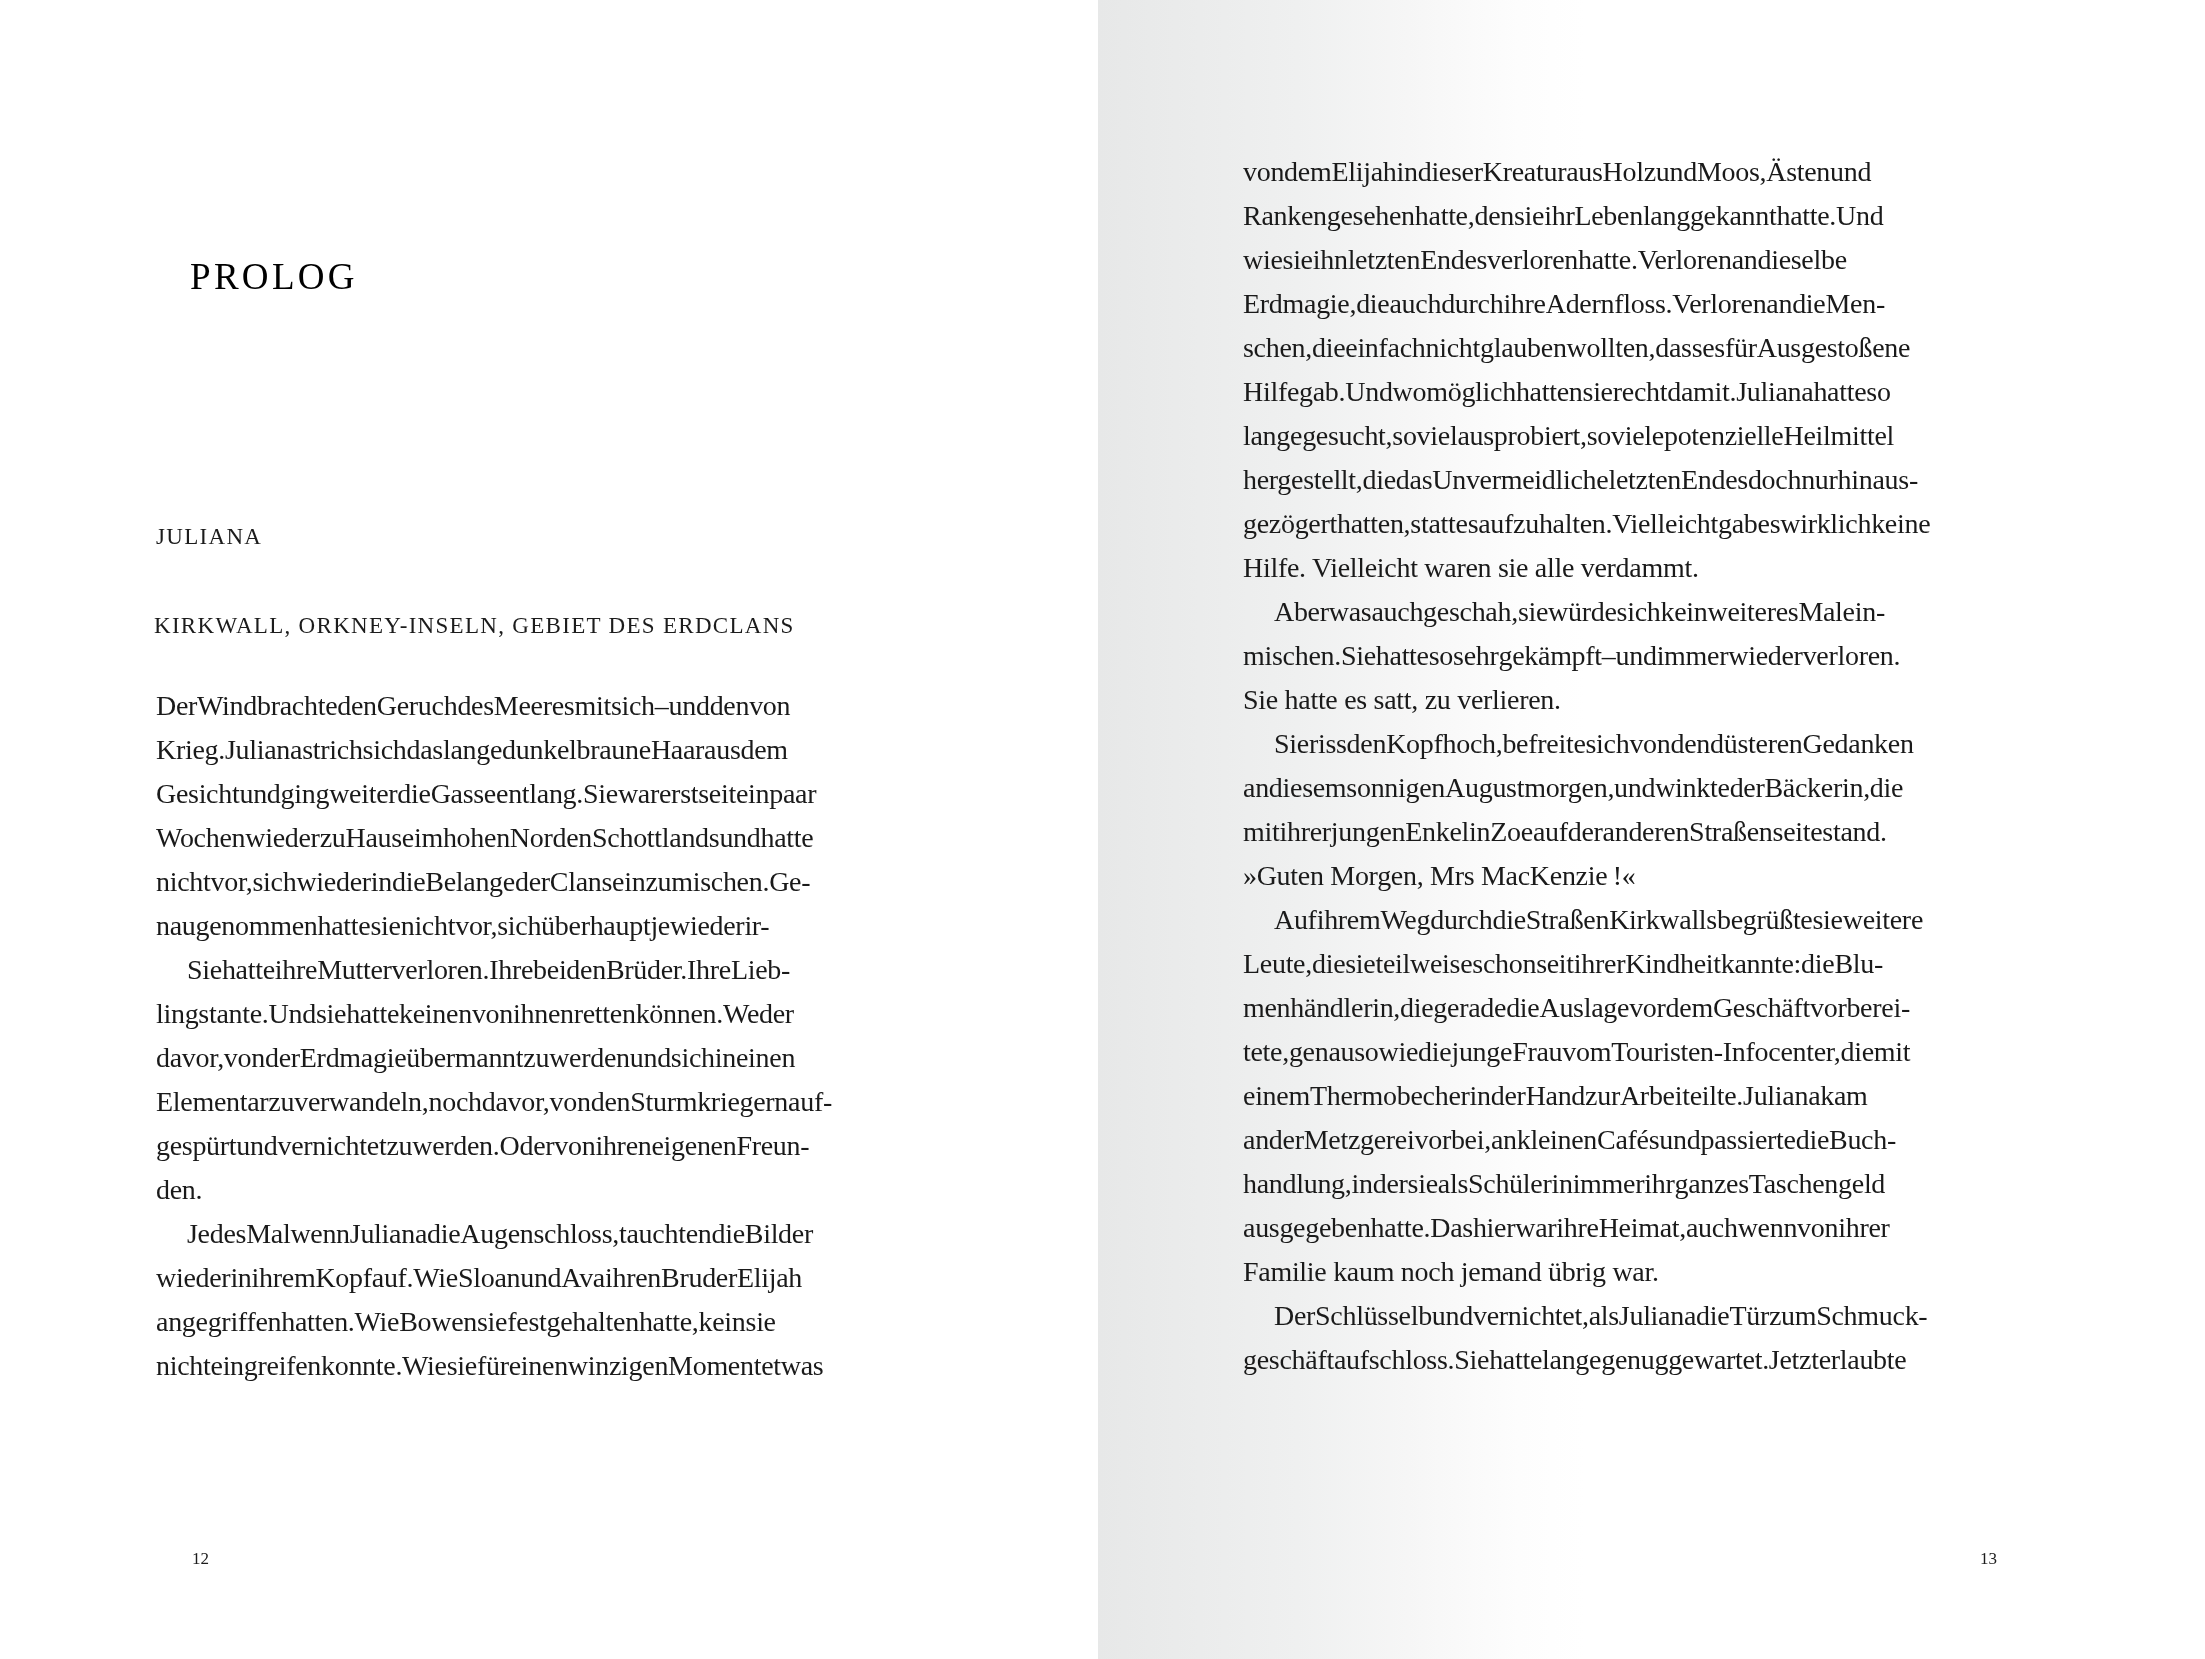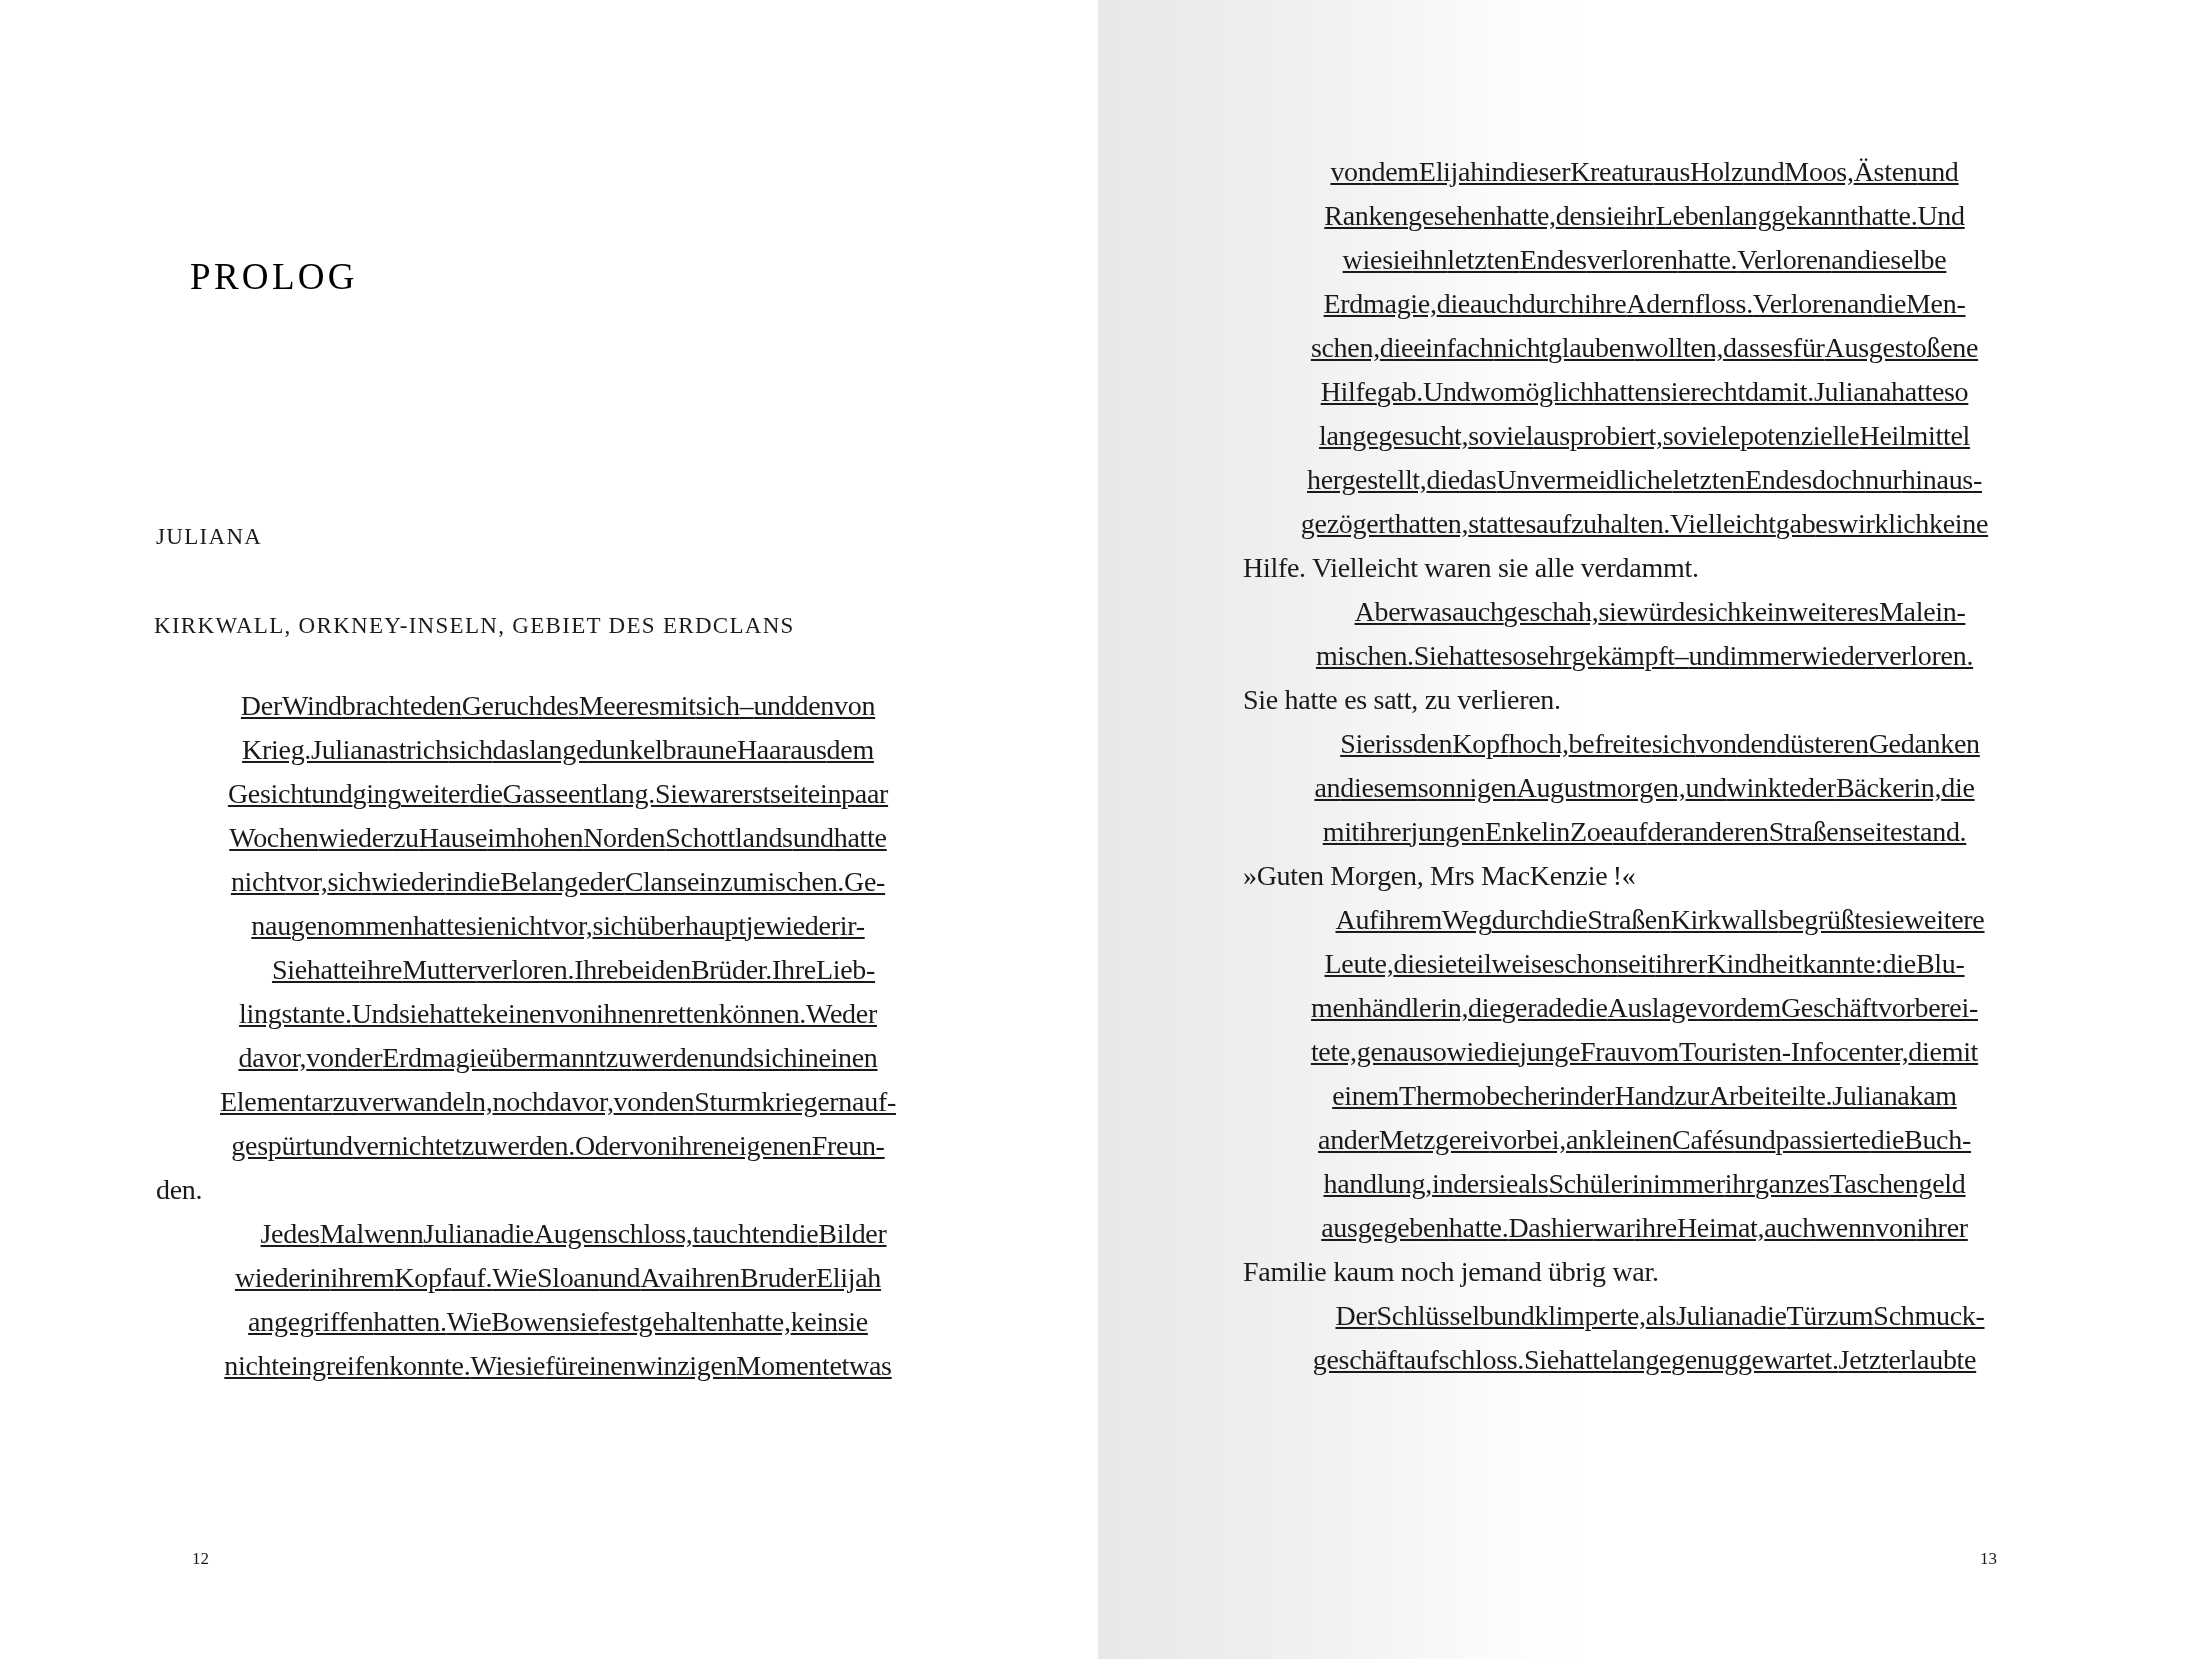--- a/index.html
+++ b/index.html
@@ -50,23 +50,22 @@
   .left-col  { left: 156px;  top: 684px; width: 804px; }
   .right-col { left: 1243px; top: 150px;  width: 803px; }
   .line {
     height: 44px;
     line-height: 44px;
     white-space: nowrap;
     text-align: left;
   }
   .line.just {
     display: flex;
-    justify-content: center;
+    justify-content: flex-start;
     white-space: normal;
-    text-decoration: underline;
   }
   .line.just span { white-space: nowrap; }
   .line.indent { padding-left: 31px; }
   .folio {
     position: absolute;
     font-size: 17px; line-height: 21.4px;
     color: #1c1c1c;
   }
   .folio-left  { left: 192px;  top: 1548px; }
   .folio-right { left: 1980px; top: 1548px; }
@@ -550,21 +549,21 @@
           <span>Heimat,</span>
           <span>auch</span>
           <span>wenn</span>
           <span>von</span>
           <span>ihrer</span>
         </div>
         <div class="line">Familie kaum noch jemand übrig war.</div>
         <div class="line just indent">
           <span>Der</span>
           <span>Schlüsselbund</span>
-          <span>klimperte,</span>
+          <span>vernichtet,</span>
           <span>als</span>
           <span>Juliana</span>
           <span>die</span>
           <span>Tür</span>
           <span>zum</span>
           <span>Schmuck-</span>
         </div>
         <div class="line just">
           <span>geschäft</span>
           <span>aufschloss.</span>

